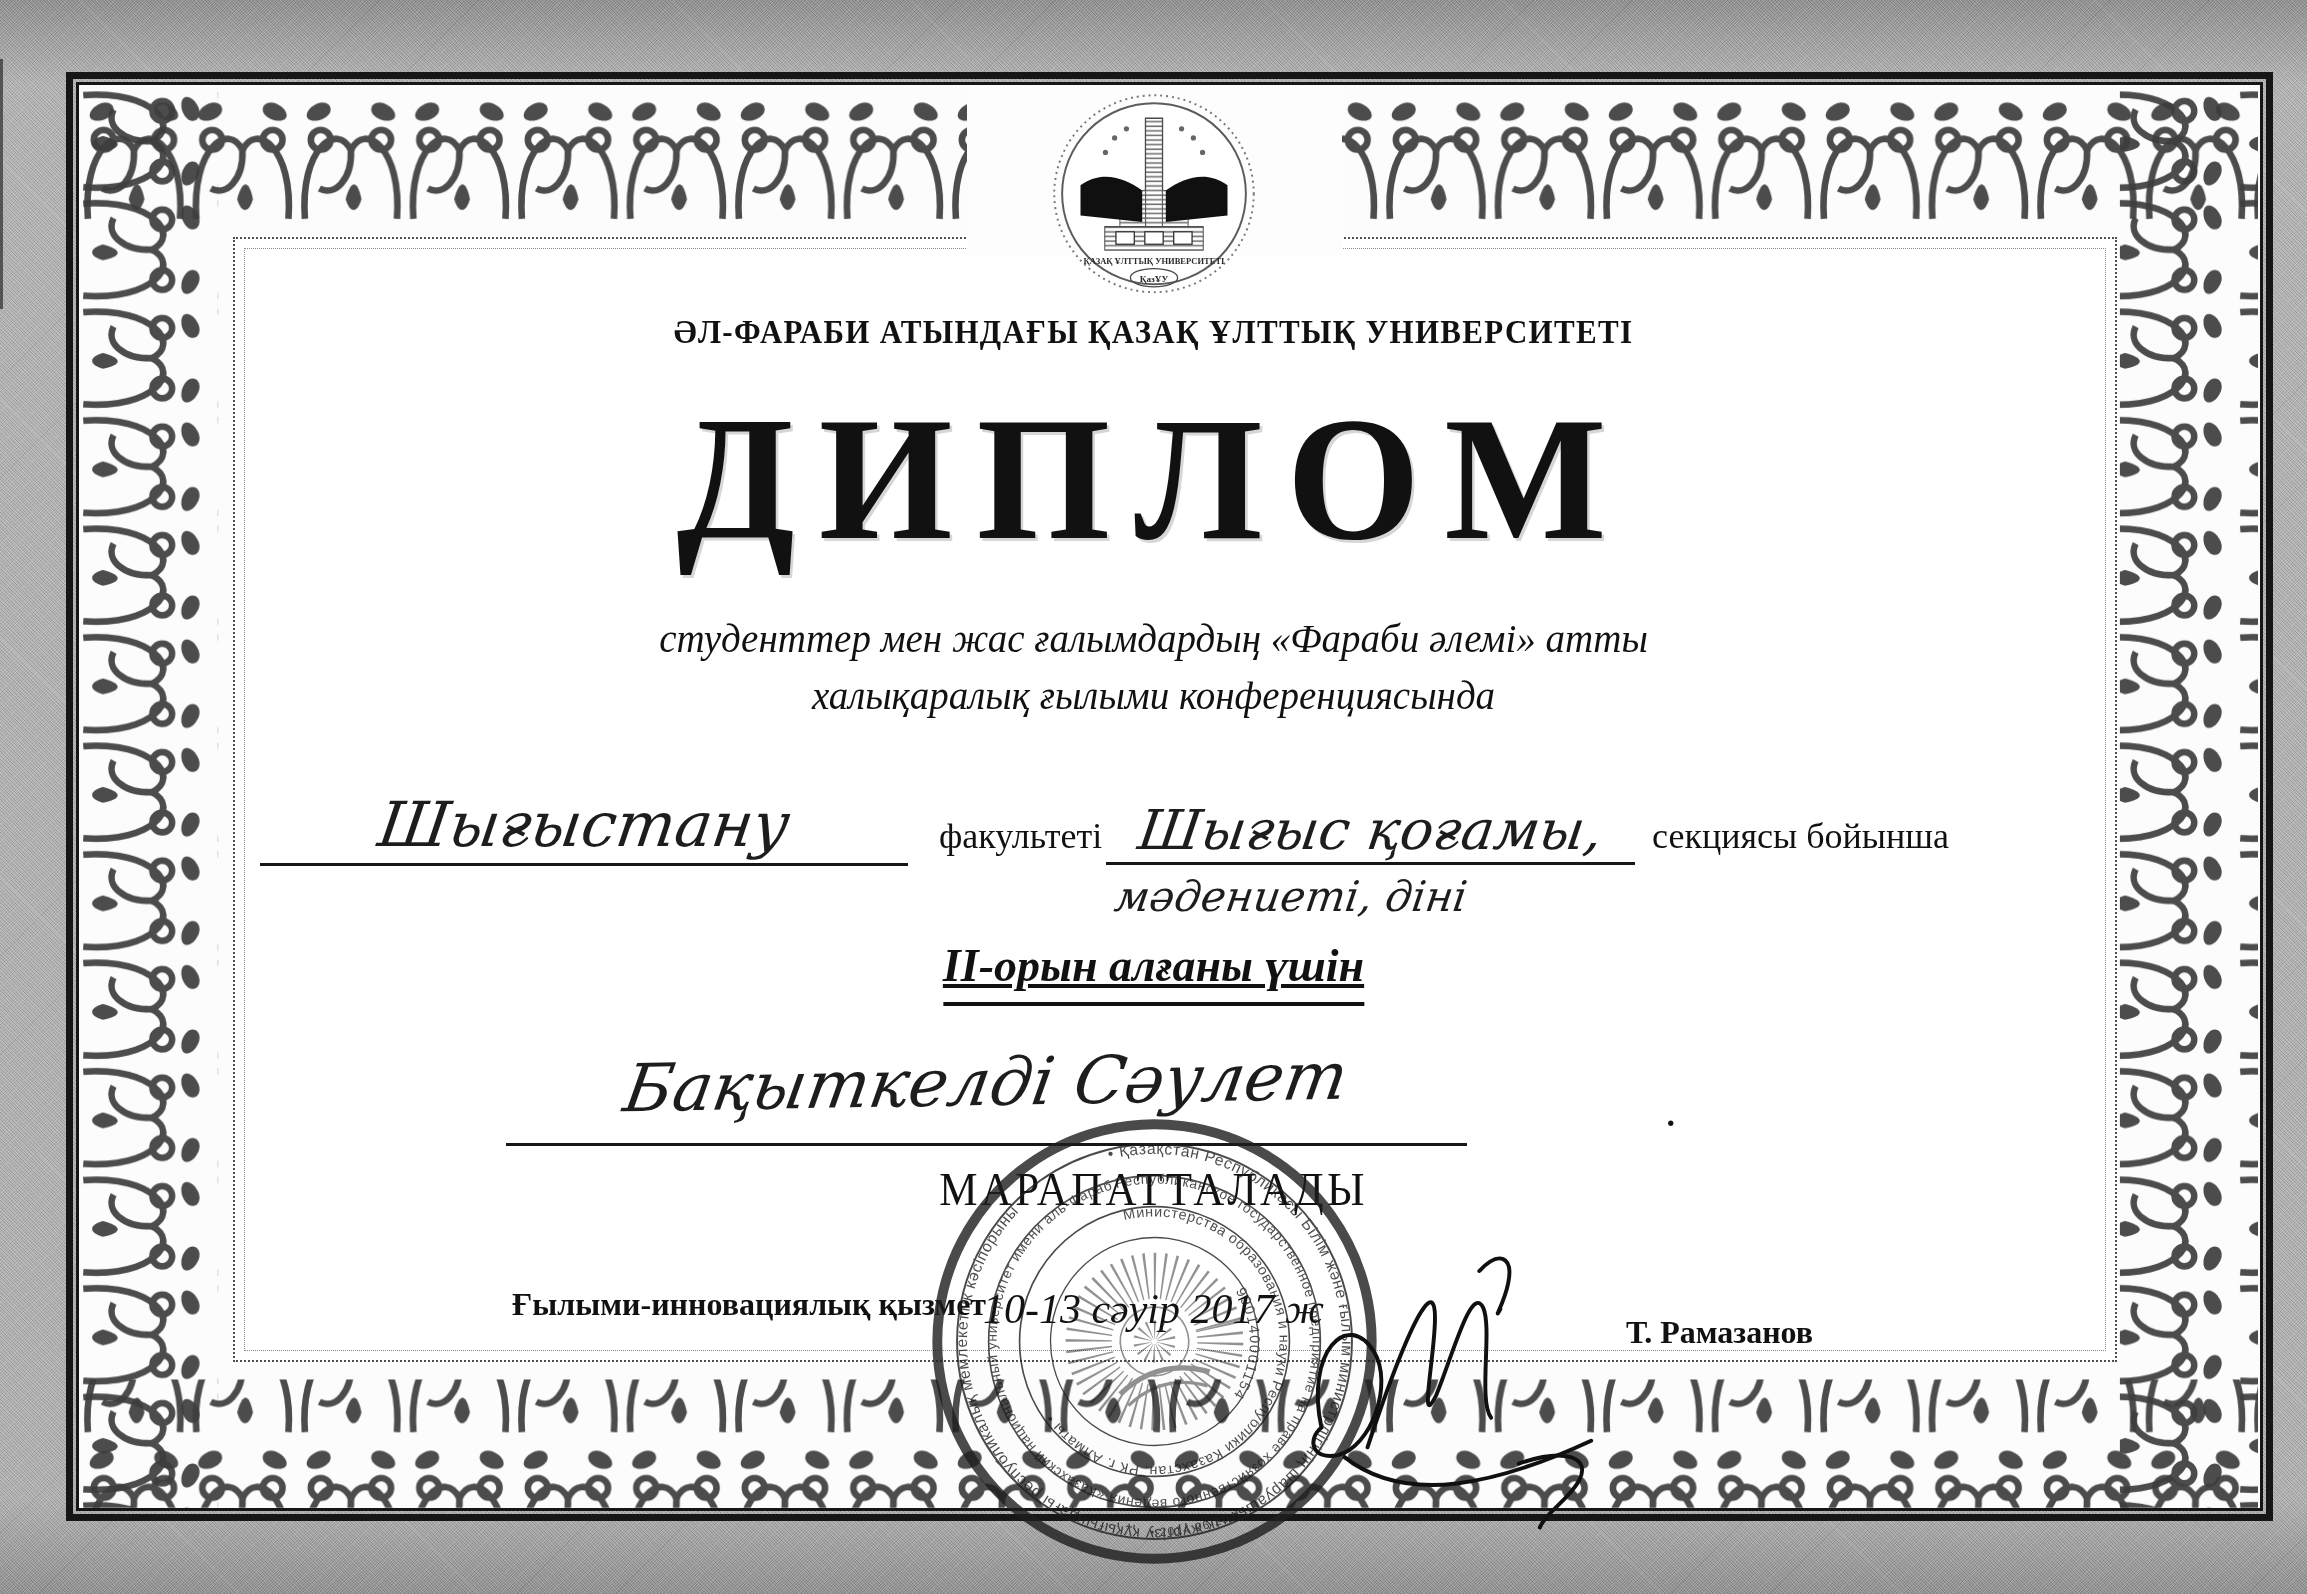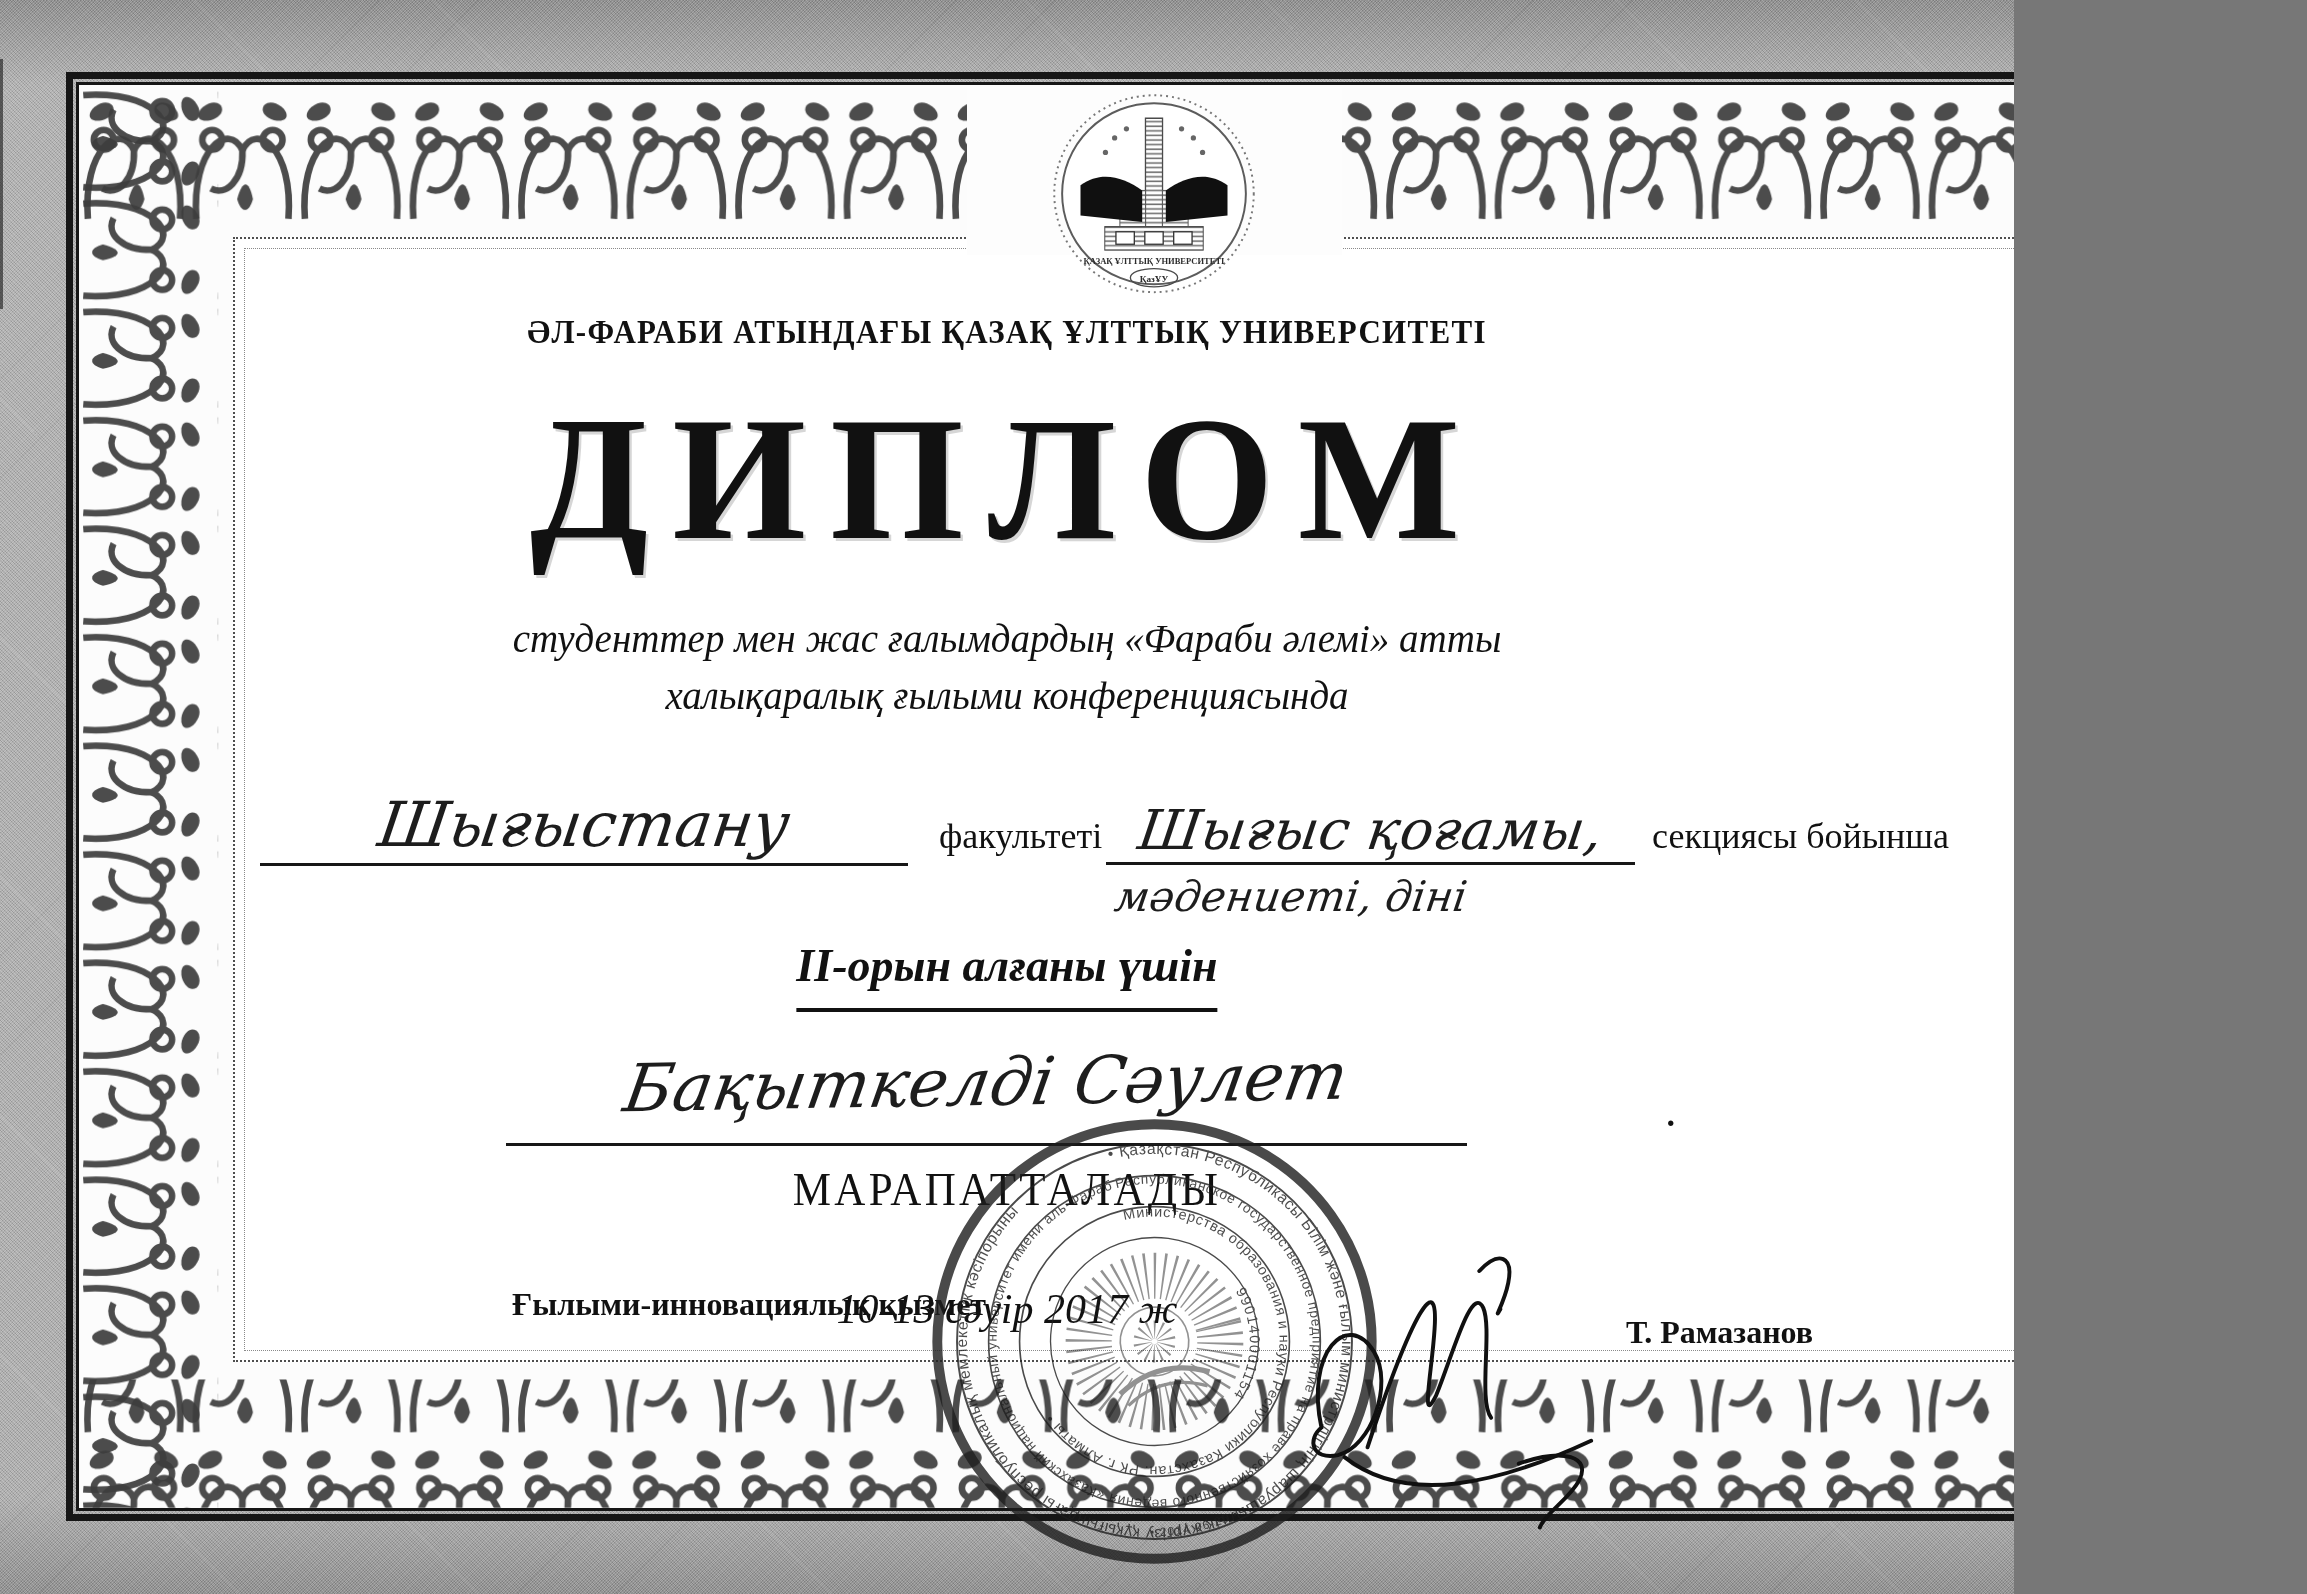--- a/index.html
+++ b/index.html
@@ -1,17 +1,17 @@
 <!DOCTYPE html>
 <html style="font-size:10.5px"><head>
 <meta charset="utf-8">
 <style>
   html,body{margin:0;padding:0;background:#777;}
   .page{
-    position:relative; width:2014px; height:1594px; overflow:hidden;
+    position:relative; width:2307px; height:1594px; overflow:hidden;
     background-color:#ascii;
     background-color:#adadad;
     background-image:
       repeating-linear-gradient(135deg, rgba(255,255,255,.20) 0 0.7px, rgba(0,0,0,0) 0.7px 2px),
       repeating-linear-gradient(45deg, rgba(0,0,0,.14) 0 0.7px, rgba(0,0,0,0) 0.7px 2.6px),
       linear-gradient(180deg,#8f8f8f 0,#b3b3b3 85px,#b0b0b0 1499px,#909090 1594px),
       linear-gradient(90deg,#949494 0,#b4b4b4 92px,#aeaeae 2223px,#8d8d8d 2307px);
     font-family:"Liberation Serif","DejaVu Serif",serif;
     color:#111;
   }
@@ -31,21 +31,21 @@
   .centered{position:absolute;left:50%;transform:translateX(-50%);white-space:nowrap;text-align:center;}
   .university{top:314px;font-size:31px;font-weight:bold;letter-spacing:1.3px;transform:translateX(-50%) scale(1,1.12);}
   .diplom{top:393px;font-size:172px;font-weight:bold;letter-spacing:24px;line-height:1;
     transform:translateX(-50%) scale(1,1.02);text-shadow:2.6px 2.6px 0 rgba(90,90,90,.25);}
   .conf{top:610px;font-size:39px;font-style:italic;line-height:57px;font-weight:500;}
   .serif-label{position:absolute;font-size:36px;white-space:nowrap;}
   .blank{position:absolute;border-bottom:3.3px solid #171717;text-align:center;}
   .hand{font-family:"DejaVu Serif","Liberation Serif",serif;font-style:italic;color:#1d1d1d;
     transform:skewX(-8deg);display:inline-block;white-space:nowrap;}
   .award{top:939px;font-size:46px;font-weight:bold;font-style:italic;}
-  .award span{border-bottom:4.6px solid #111;padding-bottom:17px;}
+  .award span{border-bottom:4.6px solid #111;padding-bottom:11px;text-decoration:underline;}
   .awarded{top:1165px;font-size:43px;letter-spacing:3.3px;transform:translateX(-50%) scale(1,1.1);}
   .dateline{top:1285px;font-size:42px;font-style:italic;}
   .role{position:absolute;left:512px;top:1282px;font-size:32px;font-weight:bold;line-height:45px;white-space:nowrap;}
   .signer{position:absolute;left:1626px;top:1314px;font-size:32px;font-weight:bold;white-space:nowrap;}
   .name-period{position:absolute;left:1665px;top:1084px;font-size:46px;}
 </style>
 </head>
 <body>
 
 <div class="page">

